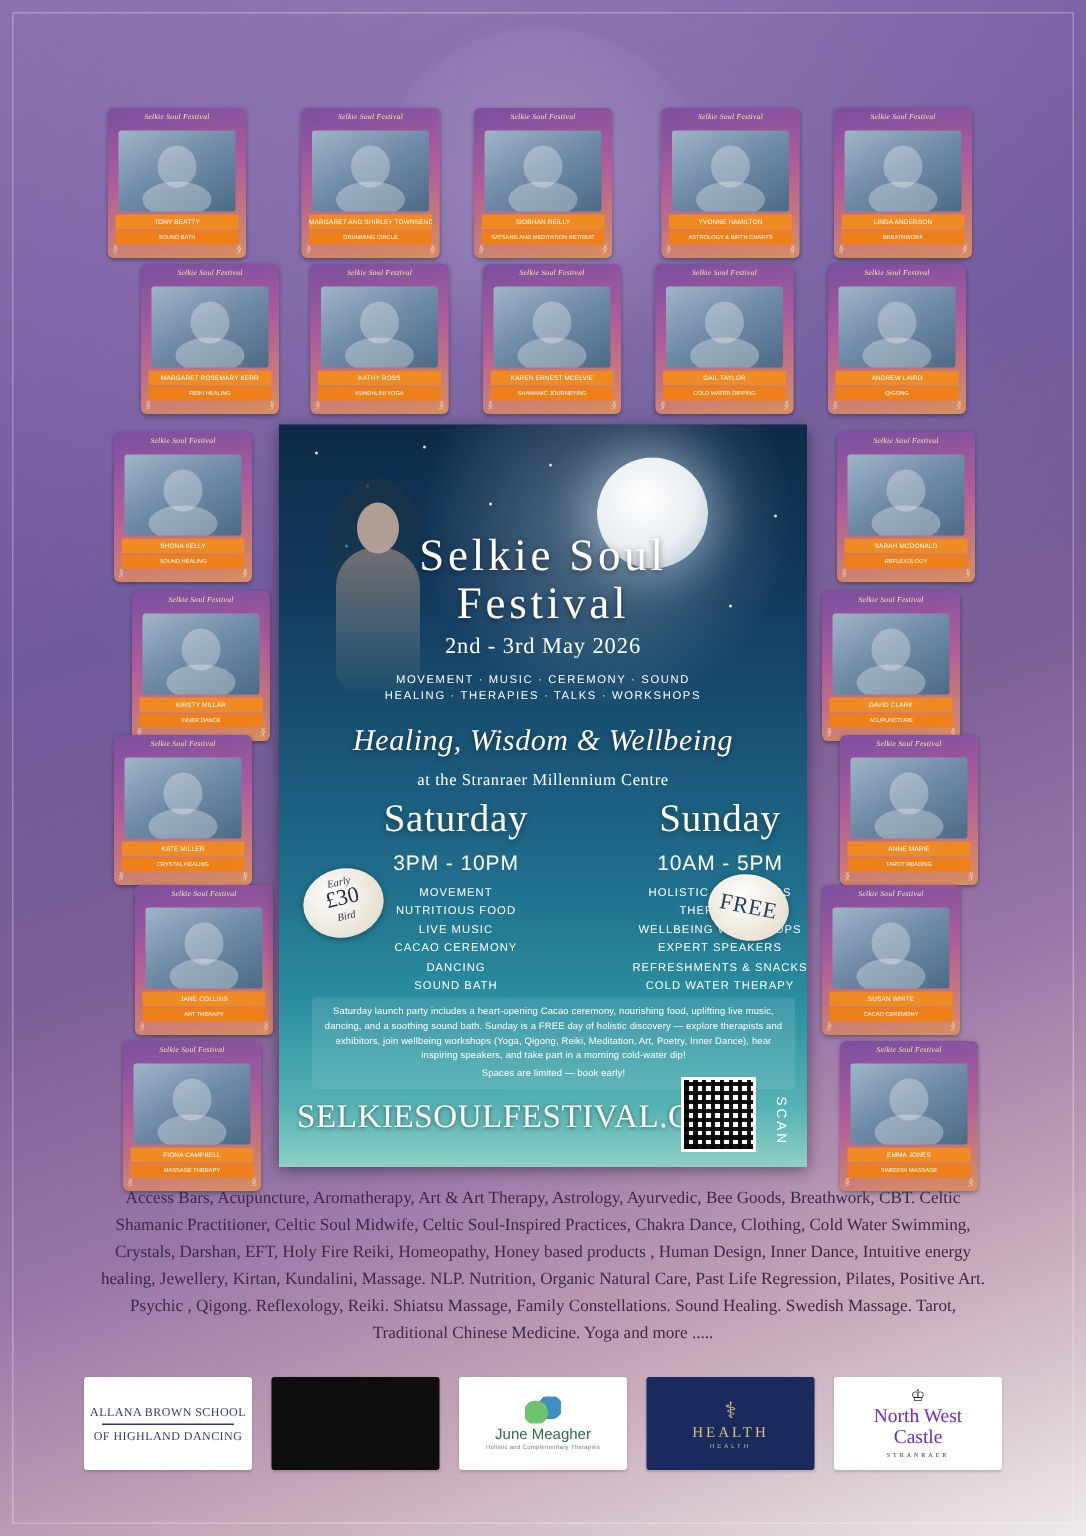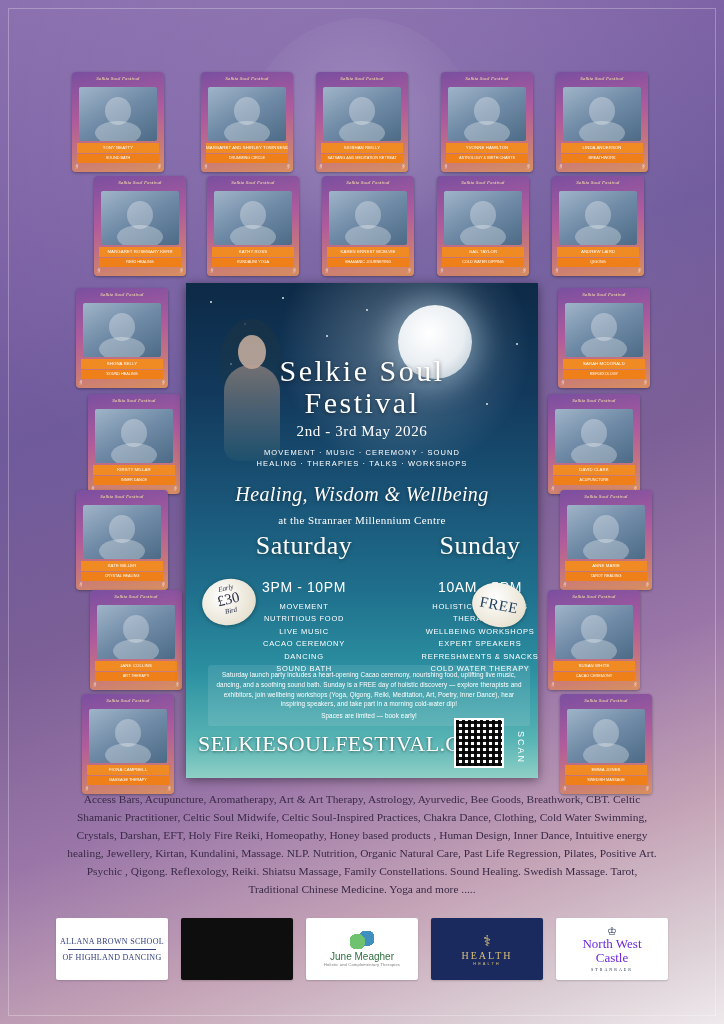--- a/index.html
+++ b/index.html
@@ -248,21 +248,21 @@
   }
   .day h3 {
     margin: 0;
     font-family: "Liberation Serif", serif;
     font-size: 26px;
     font-weight: normal;
     letter-spacing: 0.5px;
     text-shadow: 0 1px 4px rgba(0,0,0,0.45);
   }
   .day .hours {
-    margin-top: 18px;
+    margin-top: 6px;
     font-size: 14px;
     letter-spacing: 0.6px;
   }
   .day ul {
     list-style: none;
     margin: 6px 0 0 0;
     padding: 0;
     font-size: 7.5px;
     line-height: 1.65;
     letter-spacing: 0.7px;

